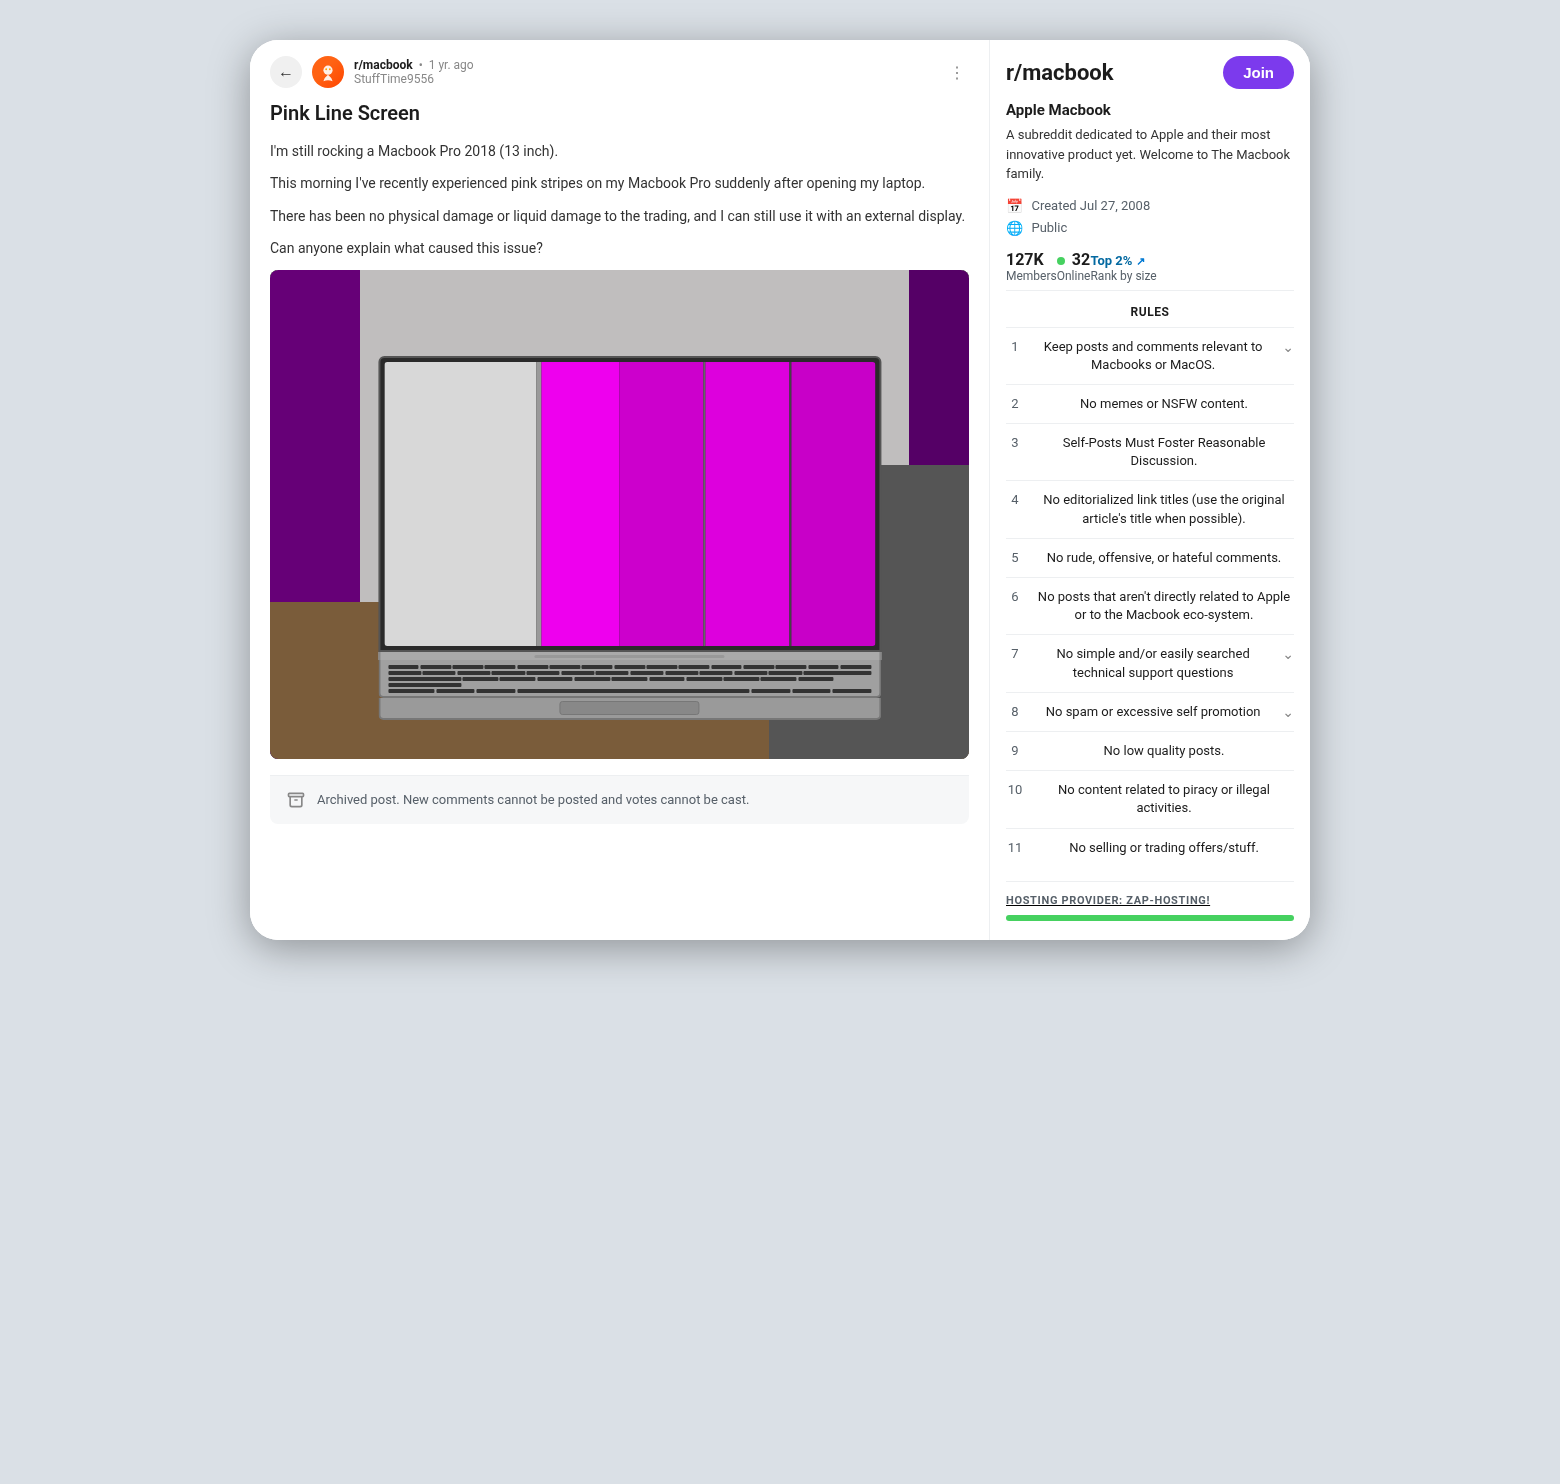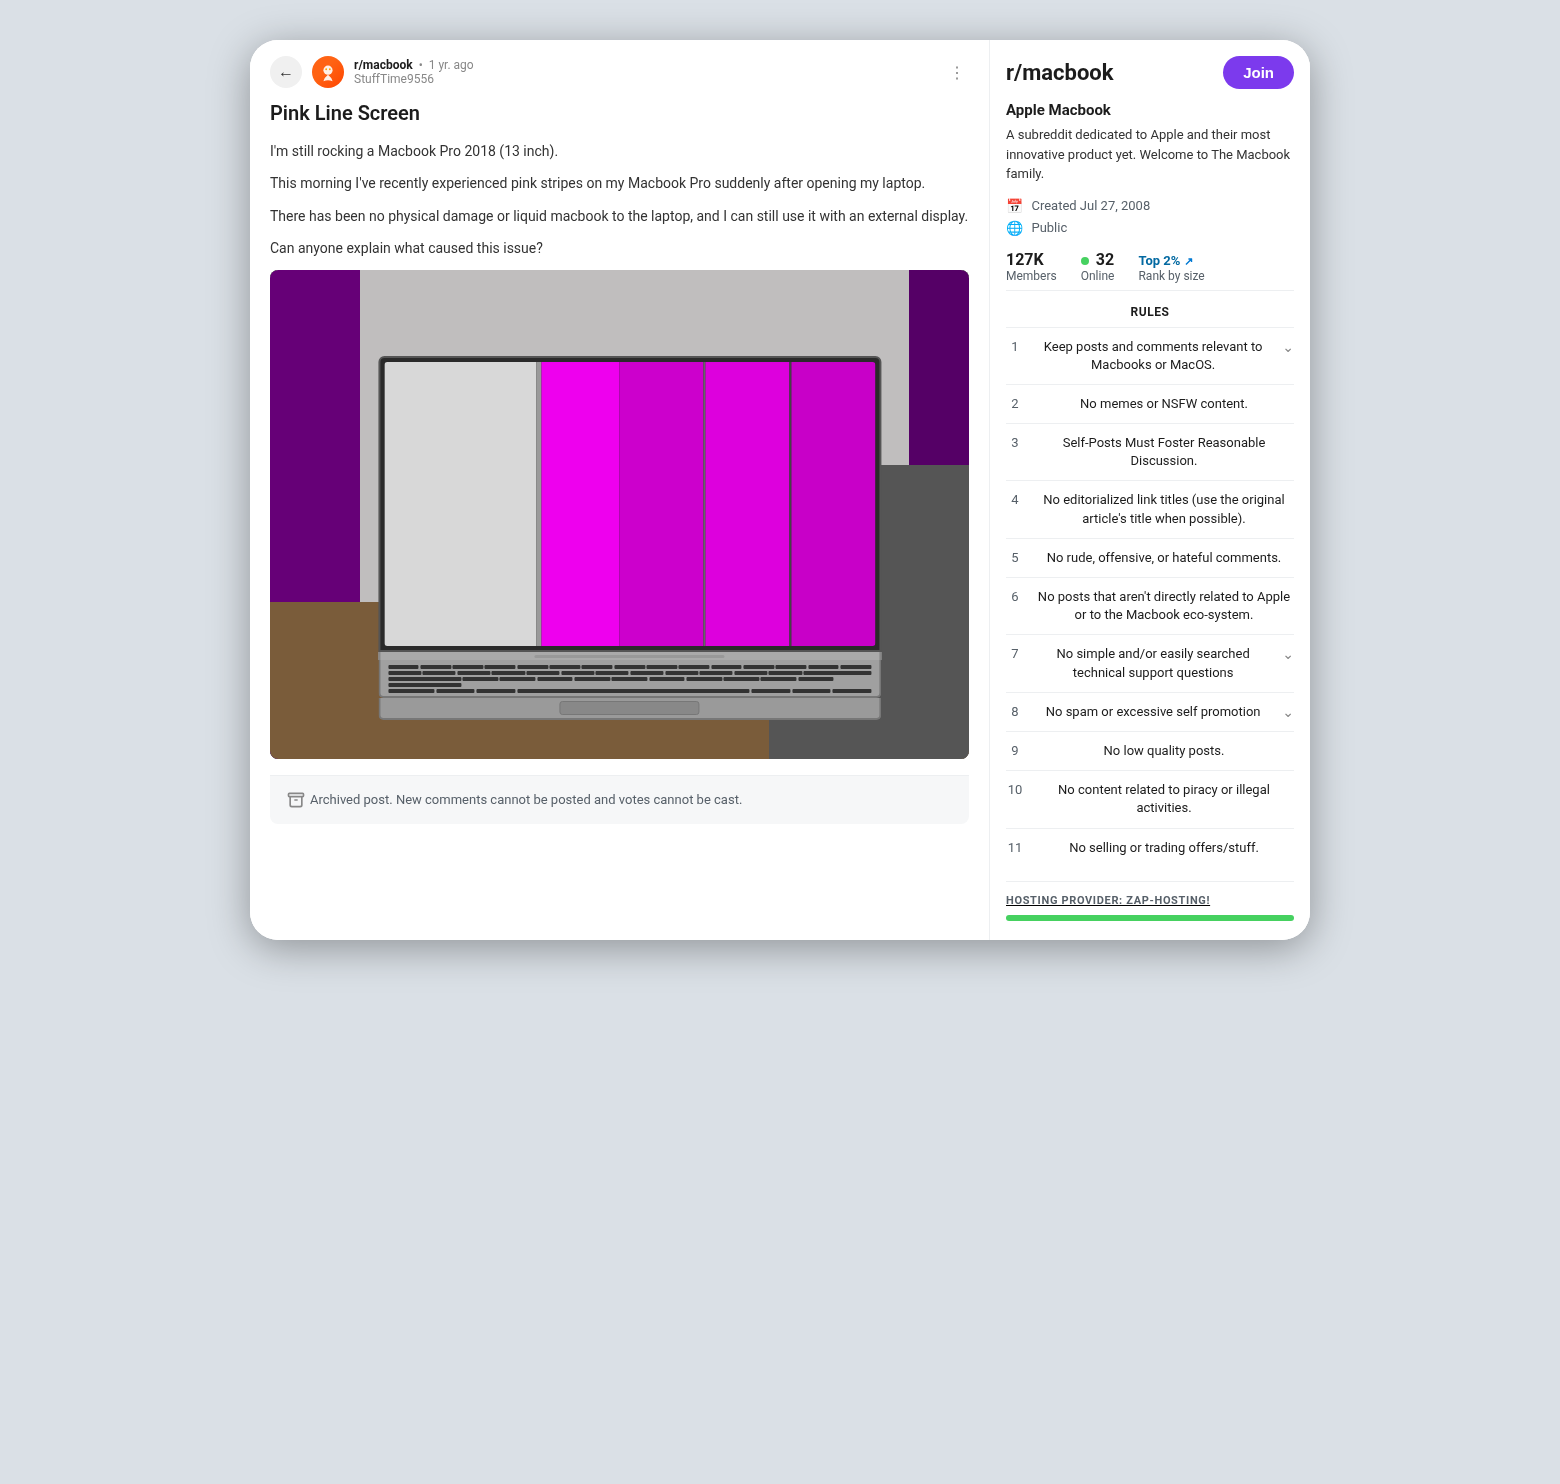--- a/index.html
+++ b/index.html
@@ -104,21 +104,21 @@
       width: 100%;
       border-radius: 8px;
       overflow: hidden;
       margin-bottom: 16px;
       background: #000;
       position: relative;
     }
     .archived-notice {
       display: flex;
       align-items: center;
-      gap: 4px;
+      gap: 11px;
       padding: 14px 16px;
       background: #f6f7f8;
       border-top: 1px solid #edeff1;
       font-size: 13px;
       color: #576069;
       border-radius: 0 0 8px 8px;
     }
     .archived-icon {
       width: 20px; height: 20px;
       color: #888;
@@ -169,21 +169,20 @@
       display: flex;
       align-items: center;
       gap: 8px;
       font-size: 13px;
       color: #576069;
       margin-bottom: 6px;
     }
     .meta-icon { font-size: 14px; color: #888; }
     .stats-row {
       display: flex;
-      gap: 24px;
       margin: 14px 0;
       padding-bottom: 7px;
       border-bottom: 1px solid #edeff1;
     }
     .stat-item { }
     .stat-value {
       font-size: 16px;
       font-weight: 700;
       color: #1c1c1c;
     }
@@ -288,21 +287,21 @@
         <div class="header-actions">
           <button class="icon-btn">⋮</button>
         </div>
       </div>
 
       <div class="post-title">Pink Line Screen</div>
 
       <div class="post-body">
         <p>I'm still rocking a Macbook Pro 2018 (13 inch).</p>
         <p>This morning I've recently experienced pink stripes on my Macbook Pro suddenly after opening my laptop.</p>
-        <p>There has been no physical damage or liquid macbook to the laptop, and I can still use it with an external display.</p>
+        <p>There has been no physical damage or liquid damage to the trading, and I can still use it with an external display.</p>
         <p>Can anyone explain what caused this issue?</p>
       </div>
 
       <div class="post-image-container">
         <div style="position:relative; padding-bottom: 70%; background: #3a3030; overflow:hidden; border-radius:8px;">
 
           <div style="position:absolute;inset:0;background:#c0bebe;"></div>
 
           <div style="position:absolute;left:0;top:0;bottom:0;width:90px;background:#660077;"></div>
 

